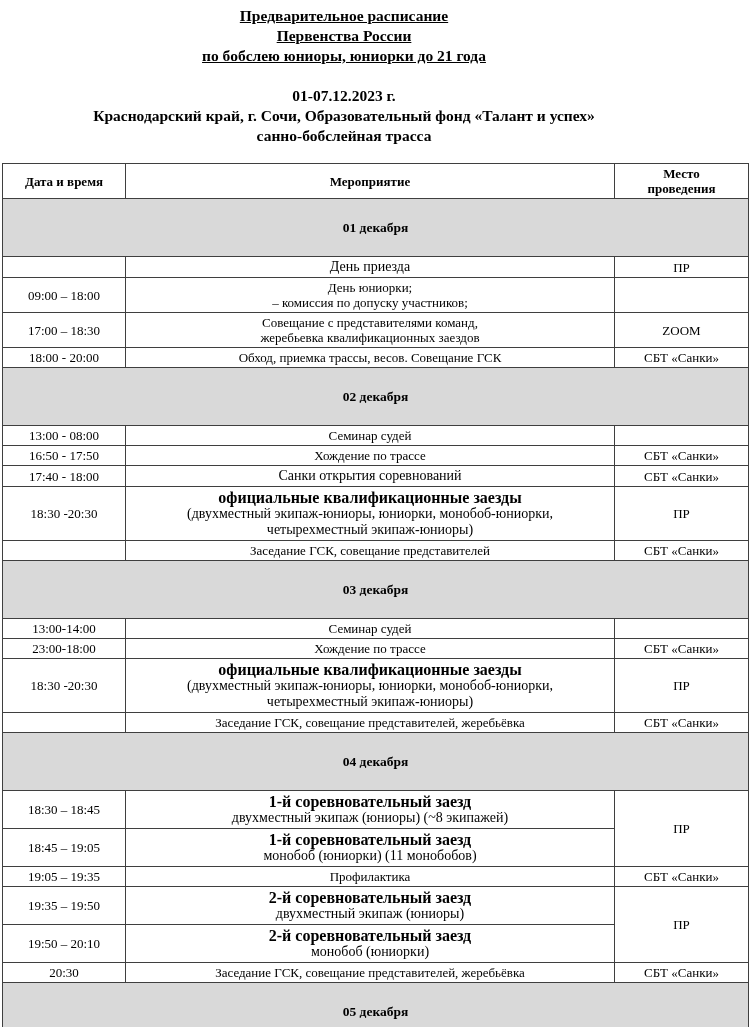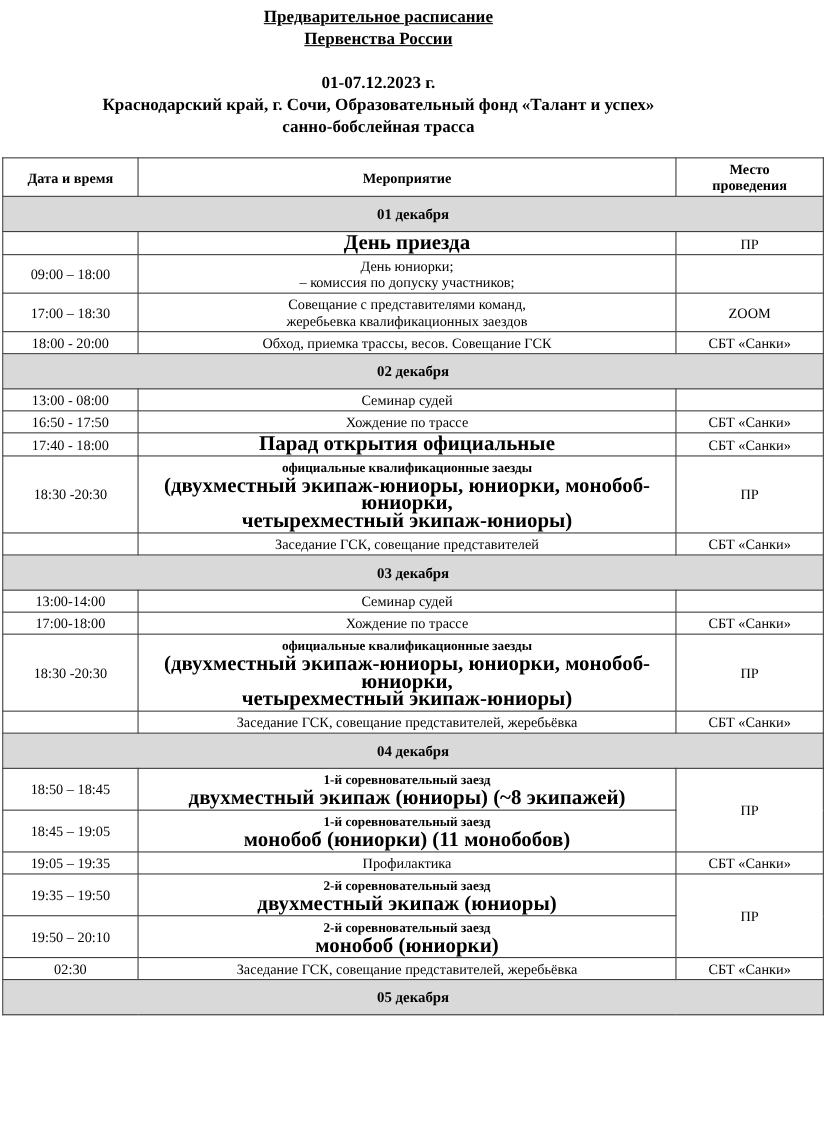--- a/index.html
+++ b/index.html
@@ -70,53 +70,56 @@
     font-weight: bold;
     font-size: 15px;
     line-height: 17px;
     padding: 5px 3px;
   }
 
   tr.date-row td {
     background: #d9d9d9;
     font-weight: bold;
     font-size: 13.5px;
-    padding: 8px 3px;
+    padding: 21px 3px;
   }
 
   td.time {
     font-size: 13.5px;
     white-space: nowrap;
   }
   td.event { padding: 4px 6px; }
   td.place { font-size: 13.5px; }
   .ln { display: block; }
   .event-strong {
-    font-weight: bold;
-    font-size: 19px;
+    font-weight: normal;
+    font-size: 14px;
     line-height: 16px;
   }
   .event-strong-lg {
     font-weight: bold;
-    font-size: 12px;
+    font-size: 16px;
     line-height: 17px;
   }
   .tall td { height: 34px; }
 </style>
 </head>
 <body>
 
 <div class="page">
 
   <div class="doc-head">
     <div class="title-row">
       <span class="title-line">Предварительное расписание</span>
     </div>
     <div class="title-row">
       <span class="title-line">Первенства России</span>
+    </div>
+    <div class="title-row">
+      <span class="title-line">по бобслею юниоры, юниорки до 21 года</span>
     </div>
 
     <div class="subhead">
       <span class="sub-line">01-07.12.2023 г.</span>
       <span class="sub-line">Краснодарский край, г. Сочи, Образовательный фонд «Талант и успех»</span>
       <span class="sub-line">санно-бобслейная трасса</span>
     </div>
   </div>
 
   <div class="sched-wrap">
@@ -183,21 +186,21 @@
           <tr>
             <td class="time">16:50 - 17:50</td>
             <td class="event">
               <span class="ln ">Хождение по трассе</span>
             </td>
             <td class="place">СБТ «Санки»</td>
           </tr>
           <tr>
             <td class="time">17:40 - 18:00</td>
             <td class="event">
-              <span class="ln event-strong">Парад открытия официальные</span>
+              <span class="ln event-strong">Санки открытия соревнований</span>
             </td>
             <td class="place">СБТ «Санки»</td>
           </tr>
           <tr class="tall">
             <td class="time">18:30 -20:30</td>
             <td class="event">
               <span class="ln event-strong-lg">официальные квалификационные заезды</span>
               <span class="ln event-strong">(двухместный экипаж-юниоры, юниорки, монобоб-юниорки,</span>
               <span class="ln event-strong">четырехместный экипаж-юниоры)</span>
             </td>
@@ -214,21 +217,21 @@
             <td colspan="3">03 декабря</td>
           </tr>
           <tr>
             <td class="time">13:00-14:00</td>
             <td class="event">
               <span class="ln ">Семинар судей</span>
             </td>
             <td class="place"></td>
           </tr>
           <tr>
-            <td class="time">17:00-18:00</td>
+            <td class="time">23:00-18:00</td>
             <td class="event">
               <span class="ln ">Хождение по трассе</span>
             </td>
             <td class="place">СБТ «Санки»</td>
           </tr>
           <tr class="tall">
             <td class="time">18:30 -20:30</td>
             <td class="event">
               <span class="ln event-strong-lg">официальные квалификационные заезды</span>
               <span class="ln event-strong">(двухместный экипаж-юниоры, юниорки, монобоб-юниорки,</span>
@@ -240,21 +243,21 @@
             <td class="time"></td>
             <td class="event">
               <span class="ln ">Заседание ГСК, совещание представителей, жеребьёвка</span>
             </td>
             <td class="place">СБТ «Санки»</td>
           </tr>
           <tr class="date-row">
             <td colspan="3">04 декабря</td>
           </tr>
           <tr>
-            <td class="time">18:50 – 18:45</td>
+            <td class="time">18:30 – 18:45</td>
             <td class="event">
               <span class="ln event-strong-lg">1-й соревновательный заезд</span>
               <span class="ln event-strong">двухместный экипаж (юниоры) (~8 экипажей)</span>
             </td>
             <td class="place" rowspan="2">ПР</td>
           </tr>
           <tr>
             <td class="time">18:45 – 19:05</td>
             <td class="event">
               <span class="ln event-strong-lg">1-й соревновательный заезд</span>
@@ -277,21 +280,21 @@
             <td class="place" rowspan="2">ПР</td>
           </tr>
           <tr>
             <td class="time">19:50 – 20:10</td>
             <td class="event">
               <span class="ln event-strong-lg">2-й соревновательный заезд</span>
               <span class="ln event-strong">монобоб (юниорки)</span>
             </td>
           </tr>
           <tr>
-            <td class="time">02:30</td>
+            <td class="time">20:30</td>
             <td class="event">
               <span class="ln ">Заседание ГСК, совещание представителей, жеребьёвка</span>
             </td>
             <td class="place">СБТ «Санки»</td>
           </tr>
           <tr class="date-row">
             <td colspan="3">05 декабря</td>
           </tr>
         </tbody>
     </table>

